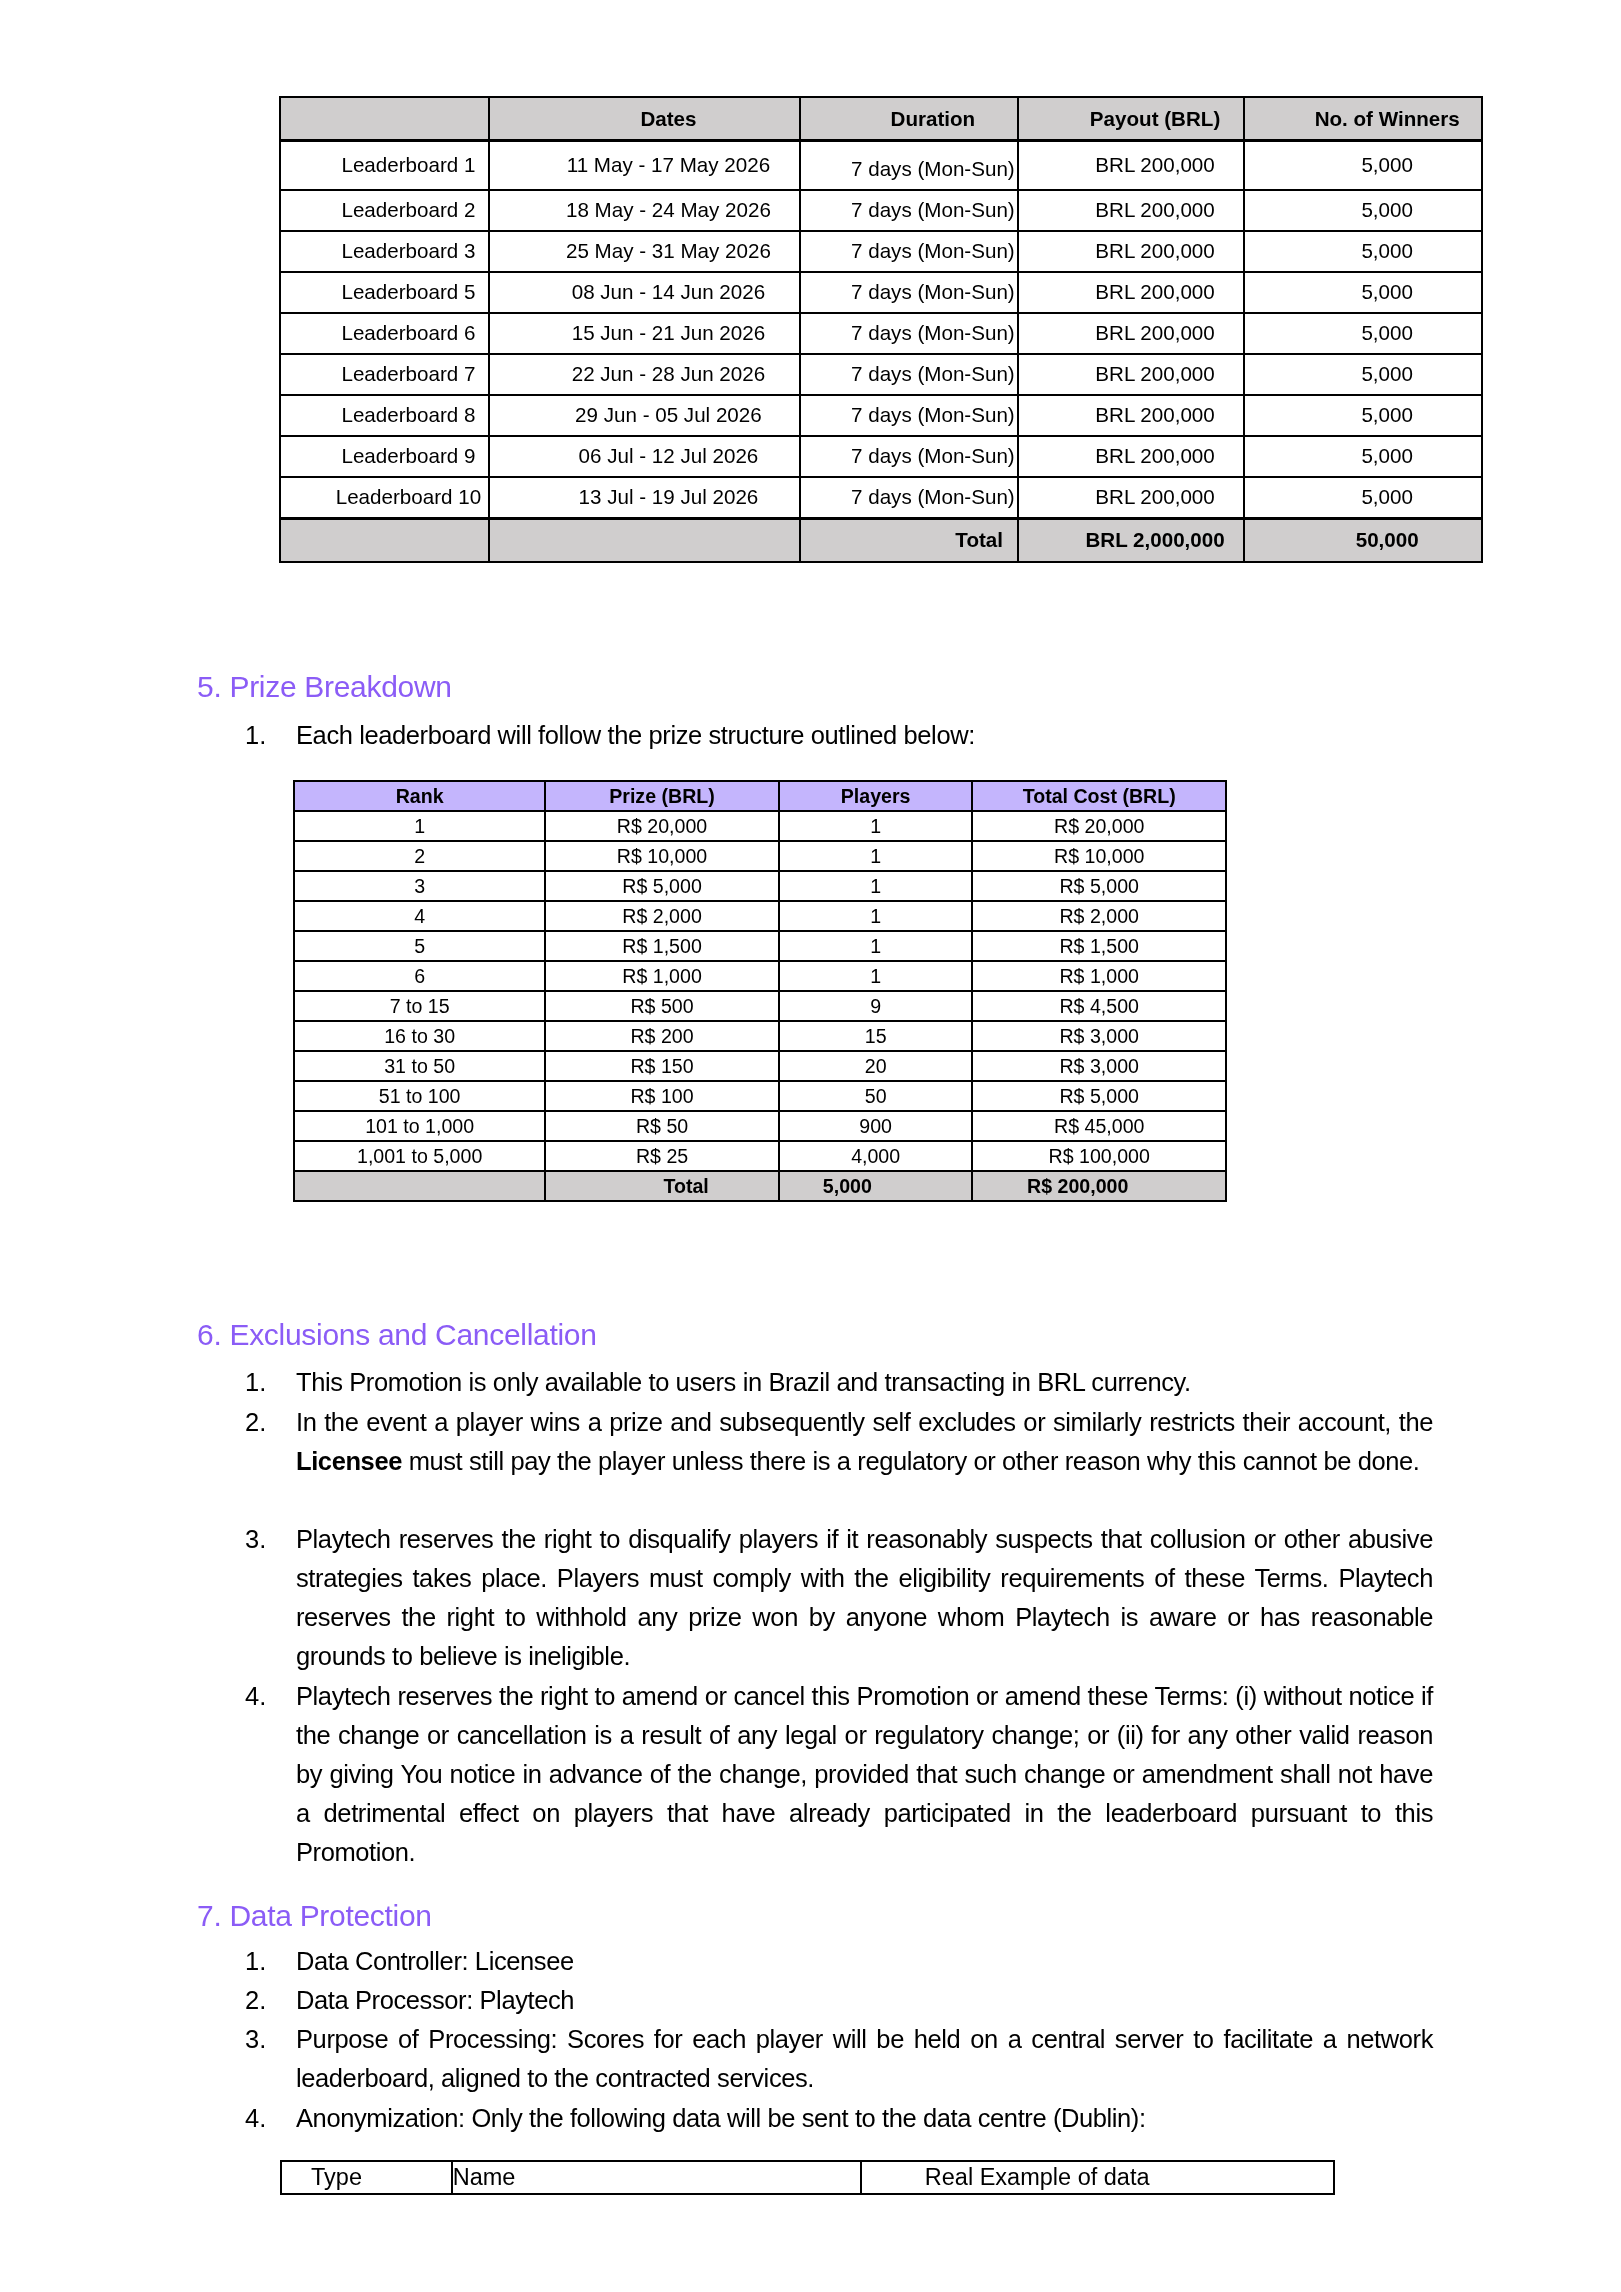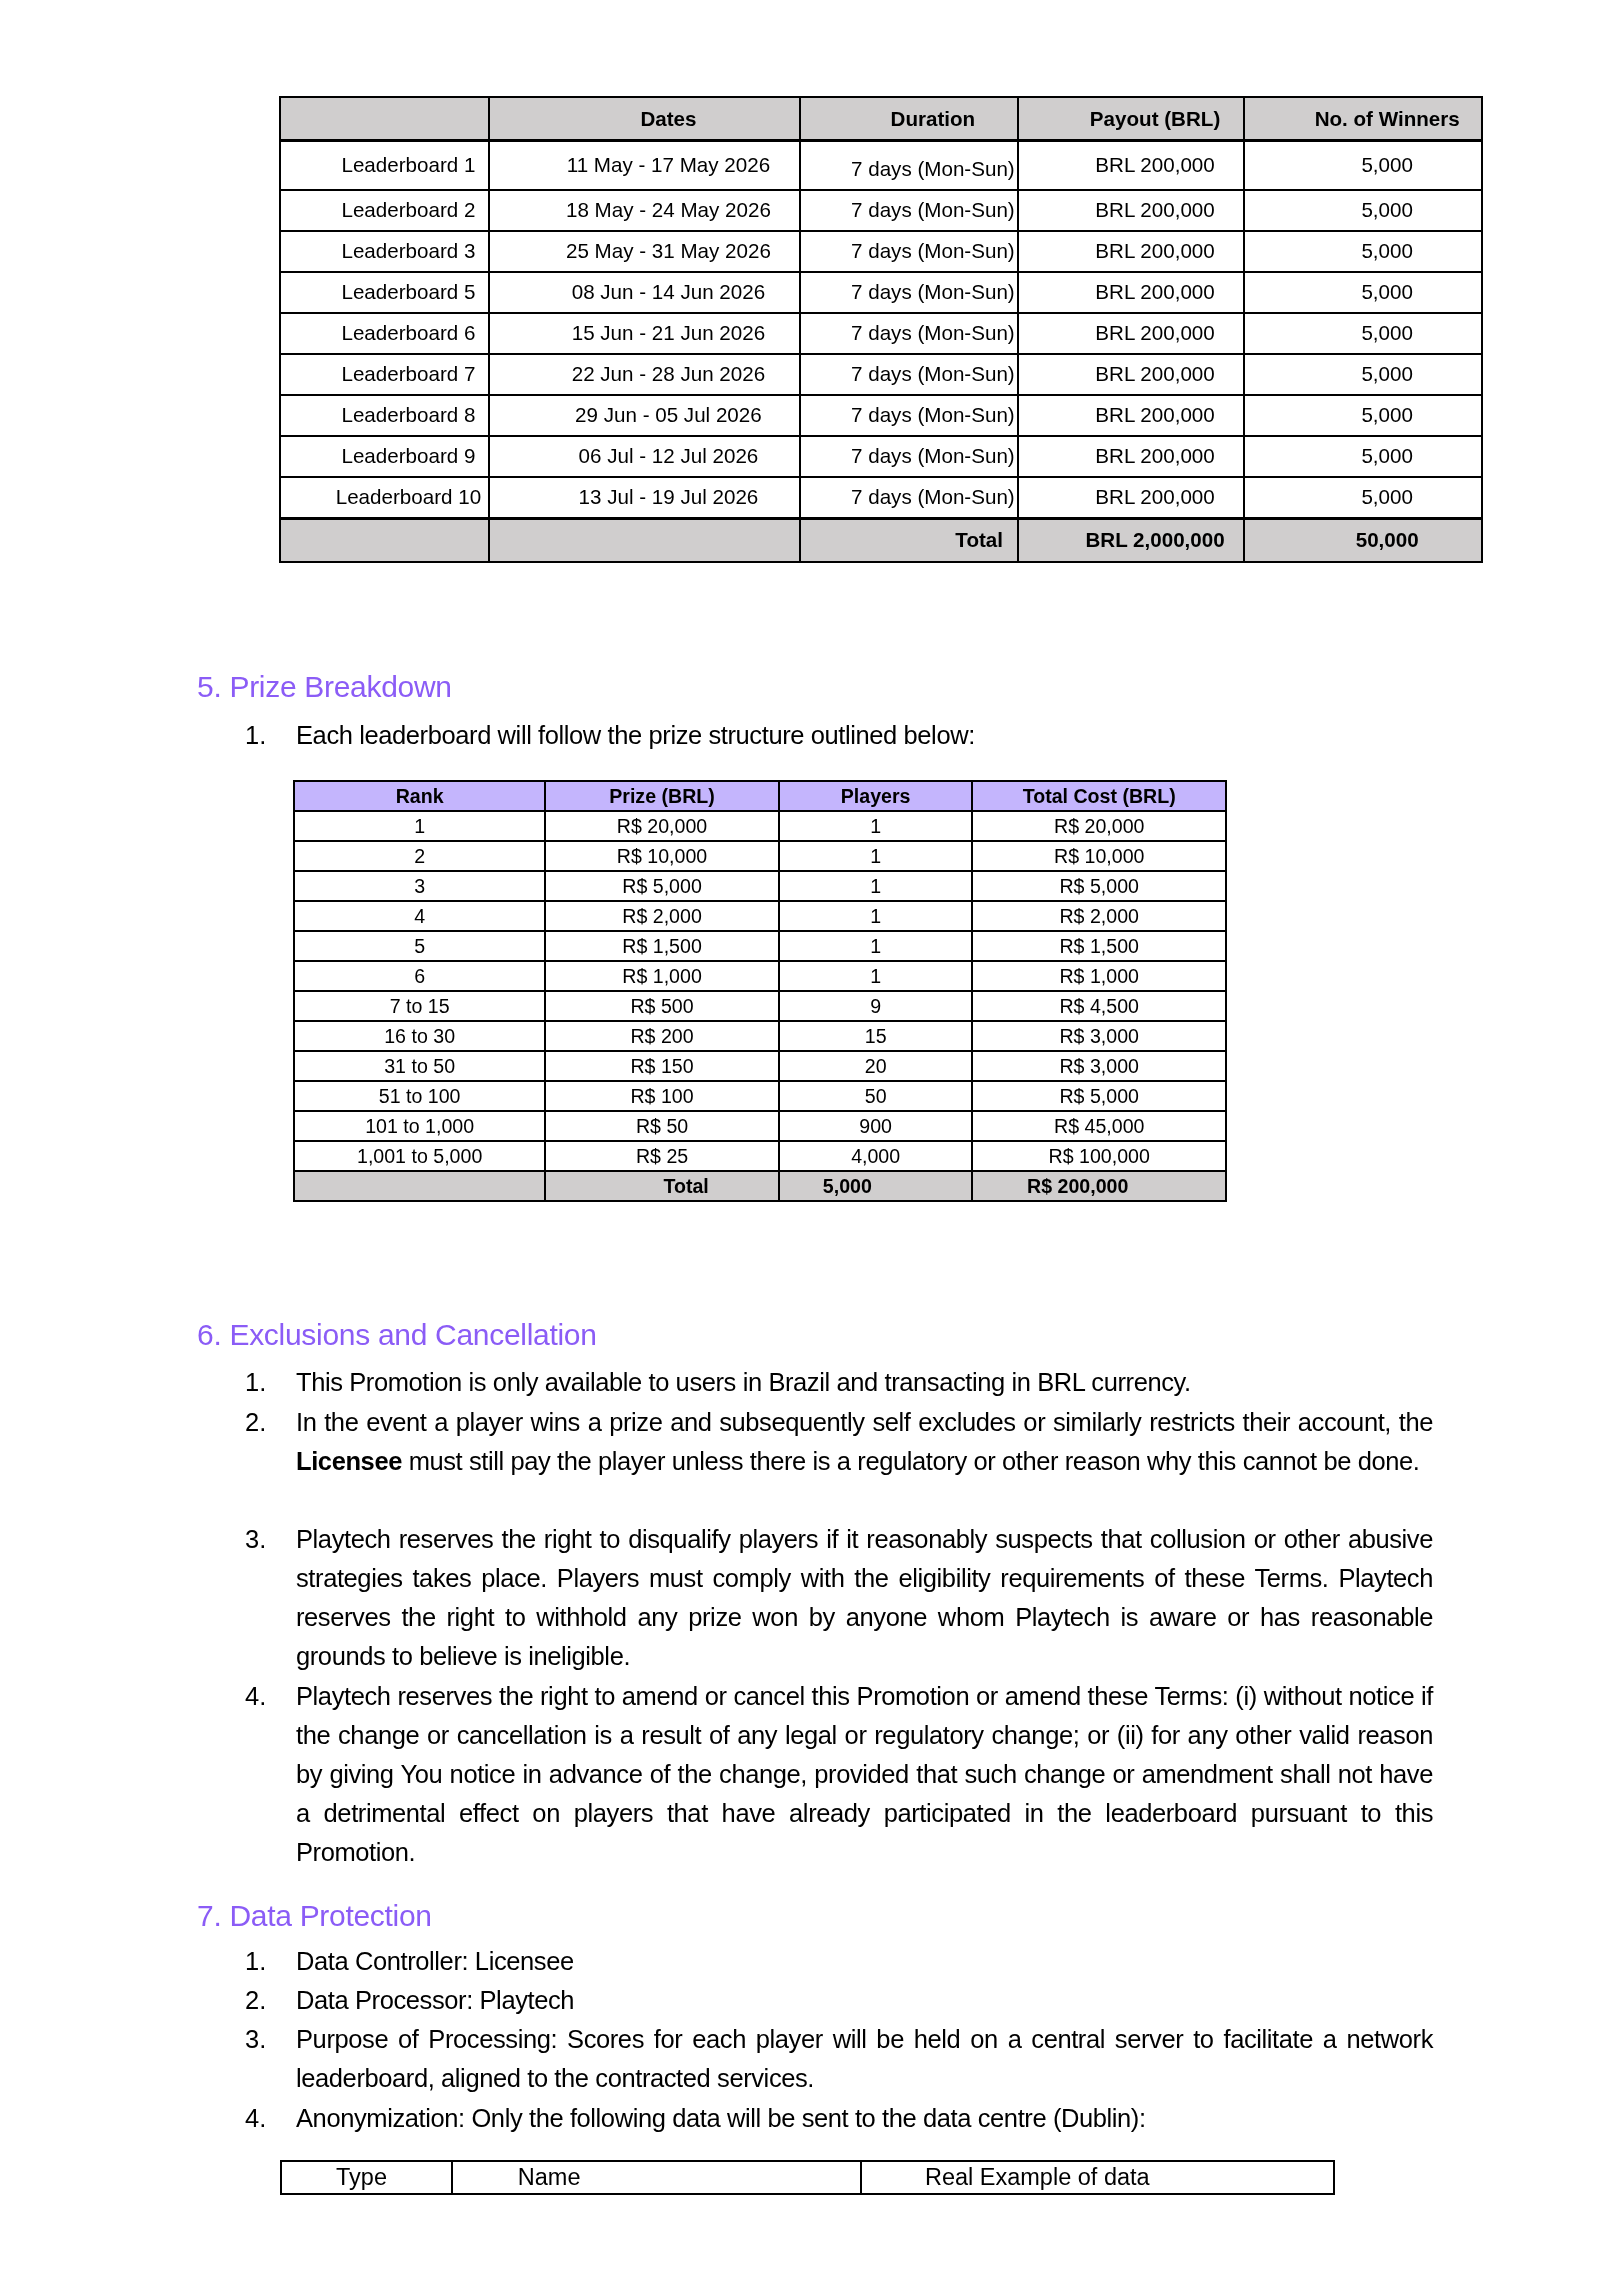--- a/index.html
+++ b/index.html
@@ -252,19 +252,19 @@
 <div class="body" style="top:2099px">Anonymization: Only the following data will be sent to the data centre (Dublin):</div>
 
 <table id="t3">
   <colgroup>
       <col style="width:171px">
       <col style="width:410px">
       <col style="width:474px">
     </colgroup>
   <tbody>
       <tr>
-    <td style="padding-left:54px">Type</td>
-    <td style="padding-left:65px">Name</td>
+    <td style="padding-left:29px">Type</td>
+    <td style="">Name</td>
     <td style="padding-left:63px">Real Example of data</td>
   </tr>
 </tbody>
   </table>
 
 
 </body></html>

